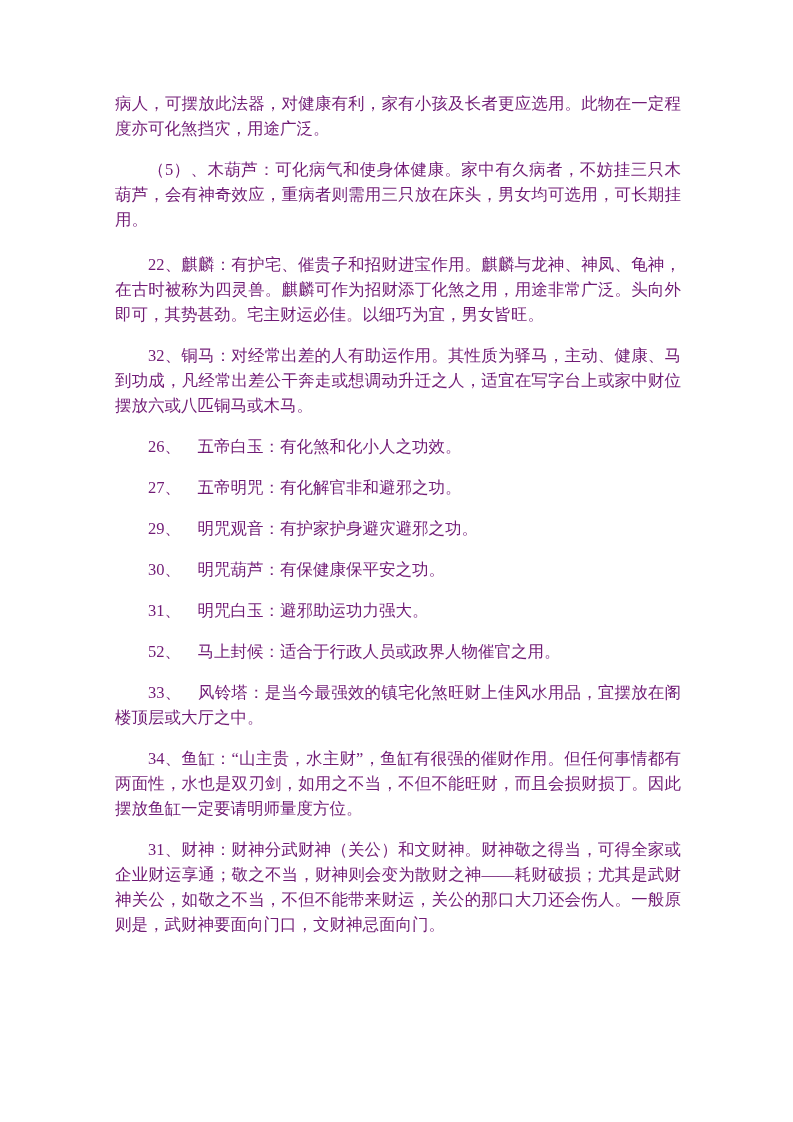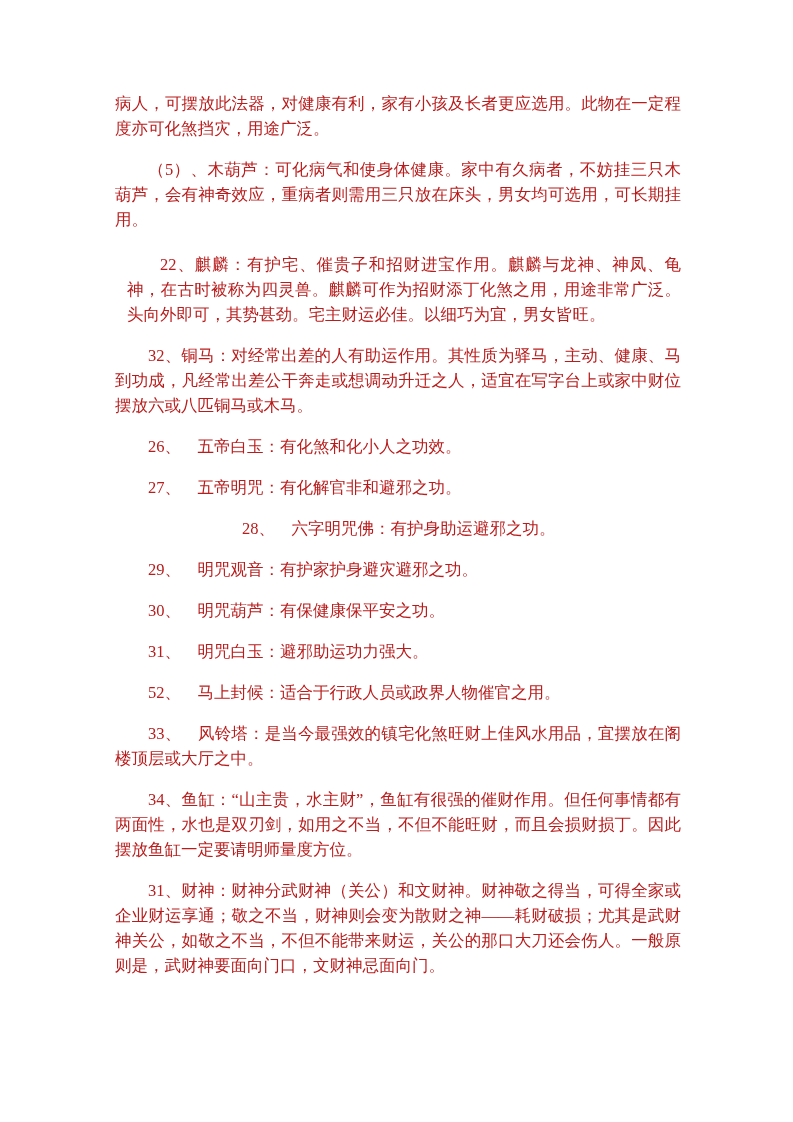--- a/index.html
+++ b/index.html
@@ -12,44 +12,43 @@
     height: 1122px;
     overflow: hidden;
   }
   .page {
     box-sizing: border-box;
     width: 793px;
     height: 1078px;
     background: #ffffff;
     padding: 91px 112px 0 115px;
     font-family: "Liberation Serif", "DejaVu Serif", serif;
-    color: #b91c1c;
+    color: #701a75;
     font-size: 16.5px;
     line-height: 25px;
   }
   .para {
     margin: 0 0 16px 0;
     text-align: justify;
     word-break: break-all;
   }
   .ind2  { text-indent: 2em; }
   .ind28 { text-indent: 7.7em; }
-  .gap-before { margin-top: 20px; margin-left: 12px; }
+  .gap-before { margin-top: 20px; }
 </style>
 </head>
 <body>
 
 <div class="page">
   <p class="para">病人，可摆放此法器，对健康有利，家有小孩及长者更应选用。此物在一定程度亦可化煞挡灾，用途广泛。</p>
   <p class="para ind2">（5）、木葫芦：可化病气和使身体健康。家中有久病者，不妨挂三只木葫芦，会有神奇效应，重病者则需用三只放在床头，男女均可选用，可长期挂用。</p>
   <p class="para ind2 gap-before">22、麒麟：有护宅、催贵子和招财进宝作用。麒麟与龙神、神凤、龟神，在古时被称为四灵兽。麒麟可作为招财添丁化煞之用，用途非常广泛。头向外即可，其势甚劲。宅主财运必佳。以细巧为宜，男女皆旺。</p>
   <p class="para ind2">32、铜马：对经常出差的人有助运作用。其性质为驿马，主动、健康、马到功成，凡经常出差公干奔走或想调动升迁之人，适宜在写字台上或家中财位摆放六或八匹铜马或木马。</p>
   <p class="para ind2">26、　五帝白玉：有化煞和化小人之功效。</p>
   <p class="para ind2">27、　五帝明咒：有化解官非和避邪之功。</p>
-  <p class="para ind28">28、　六字明咒佛：有护身助运避邪之功。</p>
   <p class="para ind2">29、　明咒观音：有护家护身避灾避邪之功。</p>
   <p class="para ind2">30、　明咒葫芦：有保健康保平安之功。</p>
   <p class="para ind2">31、　明咒白玉：避邪助运功力强大。</p>
   <p class="para ind2">52、　马上封候：适合于行政人员或政界人物催官之用。</p>
   <p class="para ind2">33、　风铃塔：是当今最强效的镇宅化煞旺财上佳风水用品，宜摆放在阁楼顶层或大厅之中。</p>
   <p class="para ind2">34、鱼缸：“山主贵，水主财”，鱼缸有很强的催财作用。但任何事情都有两面性，水也是双刃剑，如用之不当，不但不能旺财，而且会损财损丁。因此摆放鱼缸一定要请明师量度方位。</p>
   <p class="para ind2">31、财神：财神分武财神（关公）和文财神。财神敬之得当，可得全家或企业财运享通；敬之不当，财神则会变为散财之神——耗财破损；尤其是武财神关公，如敬之不当，不但不能带来财运，关公的那口大刀还会伤人。一般原则是，武财神要面向门口，文财神忌面向门。</p>
 </div>
 
 </body></html>

